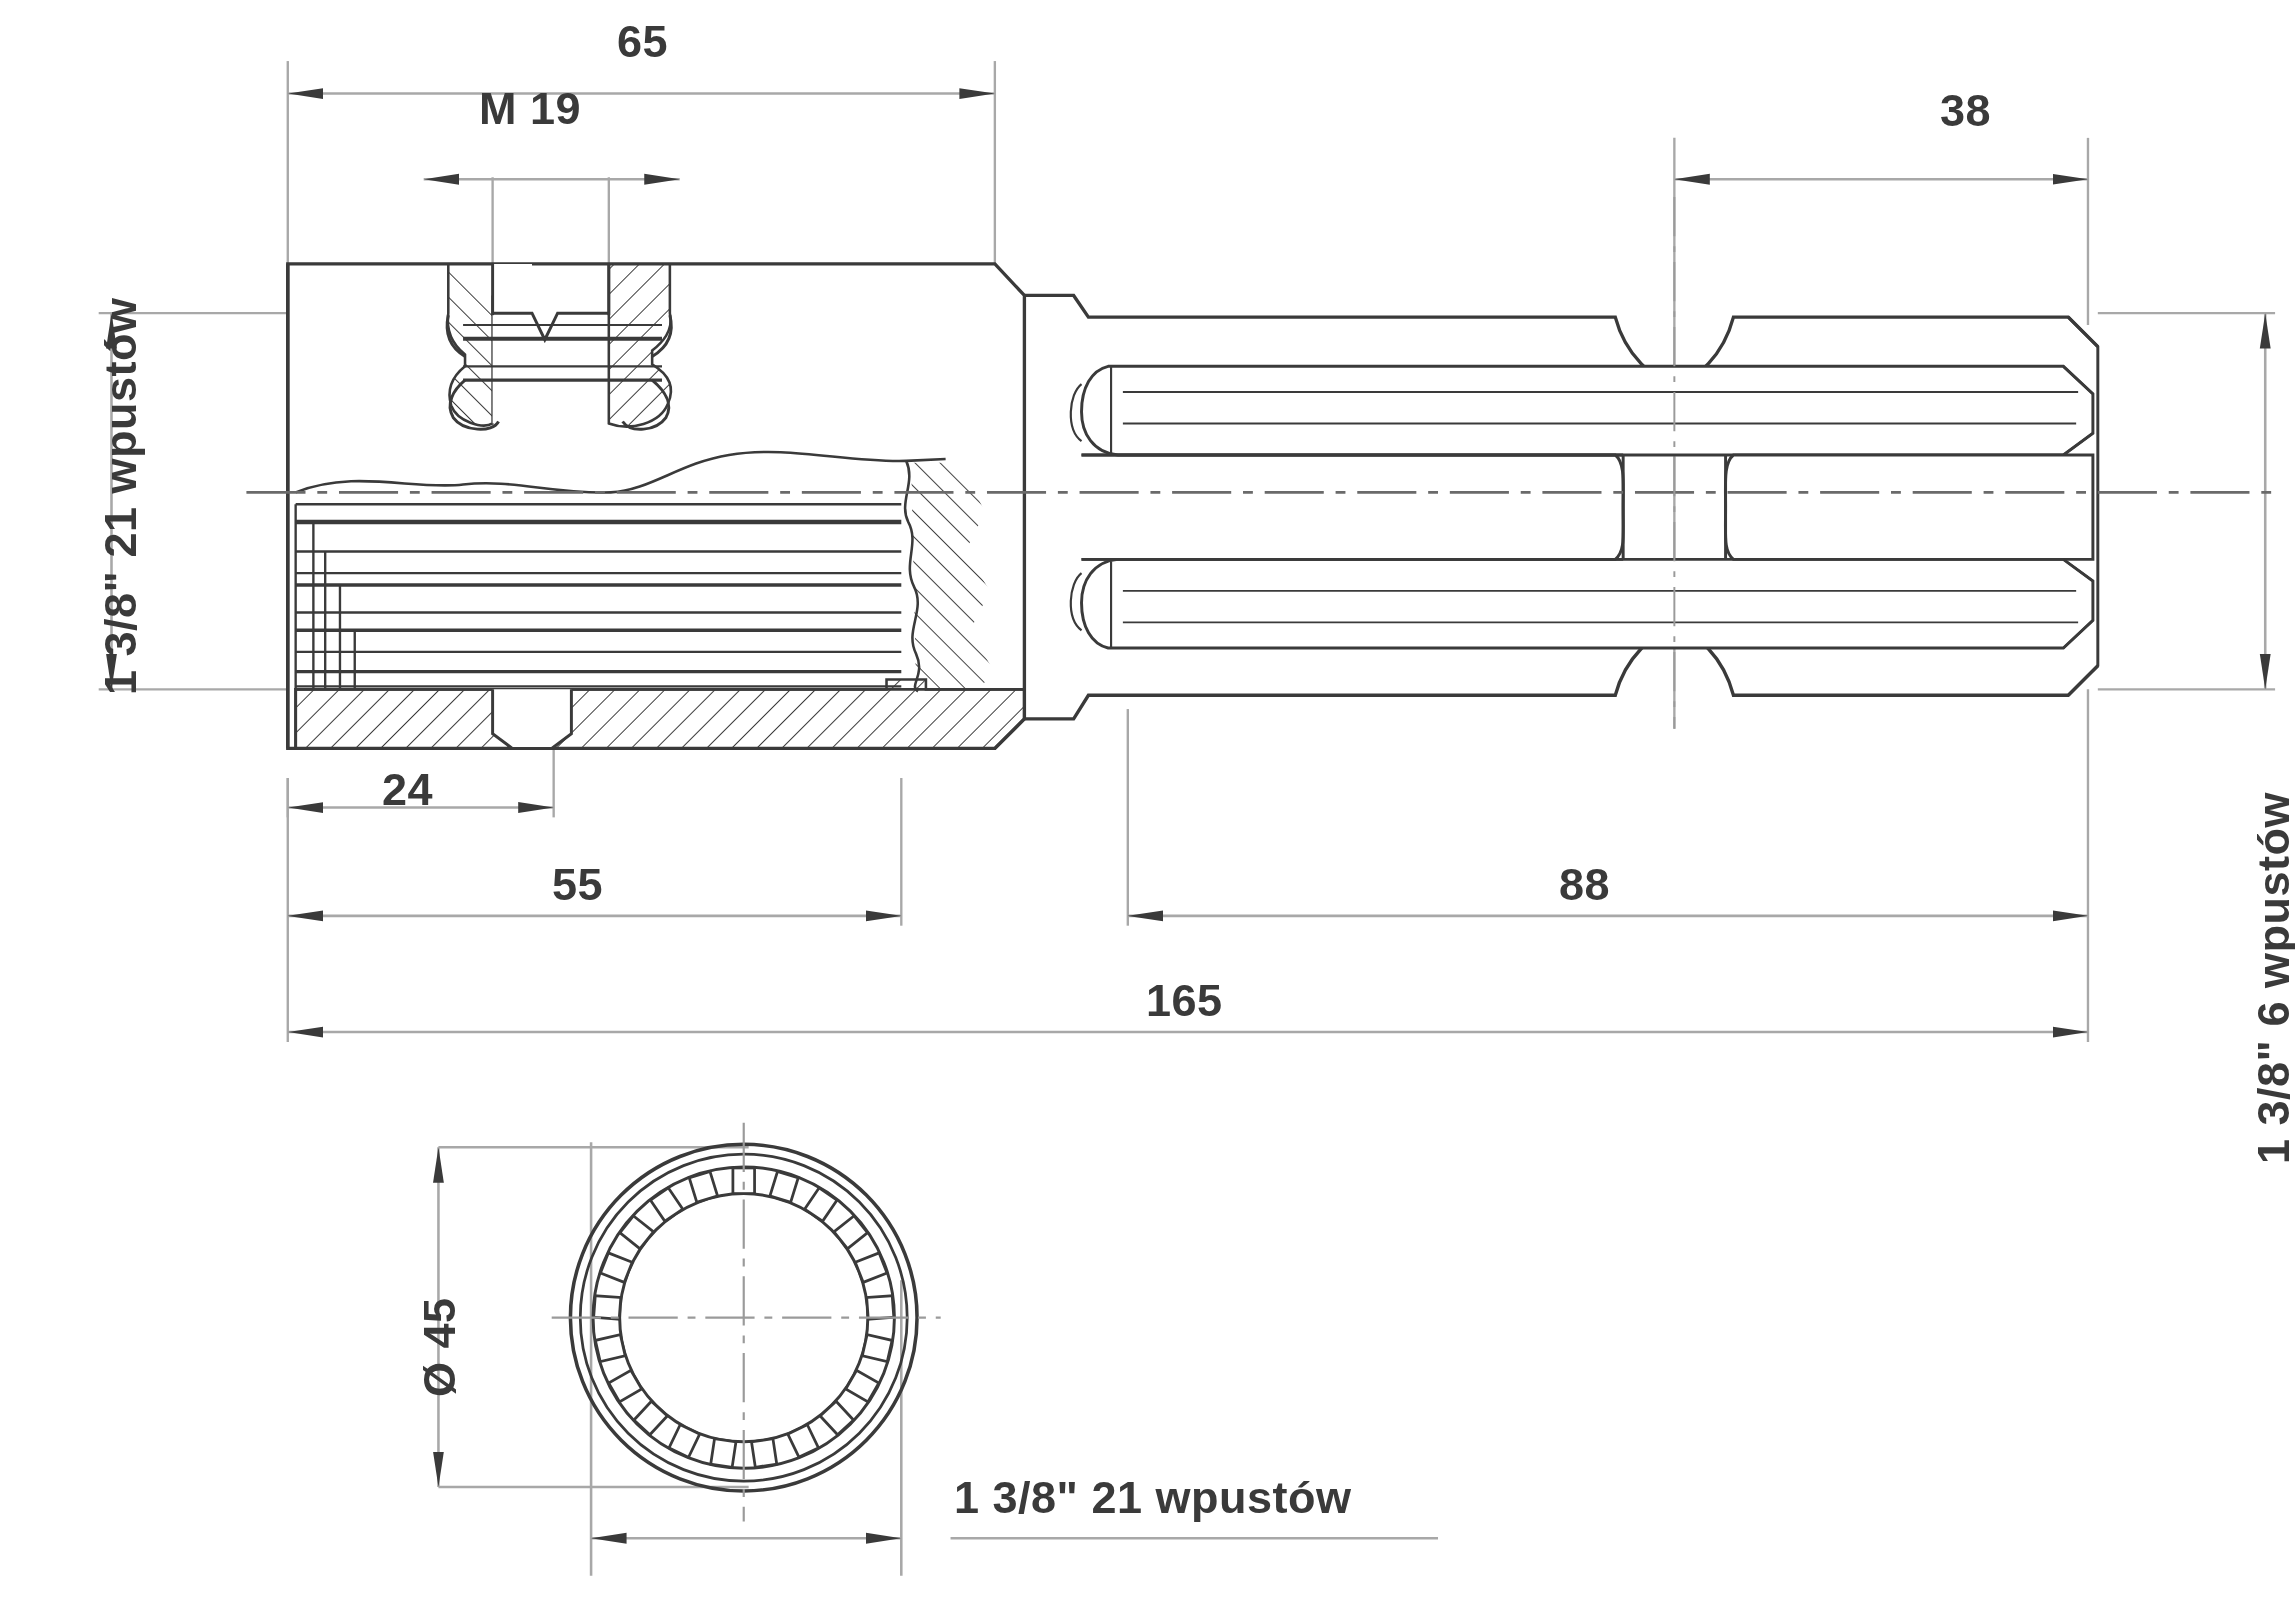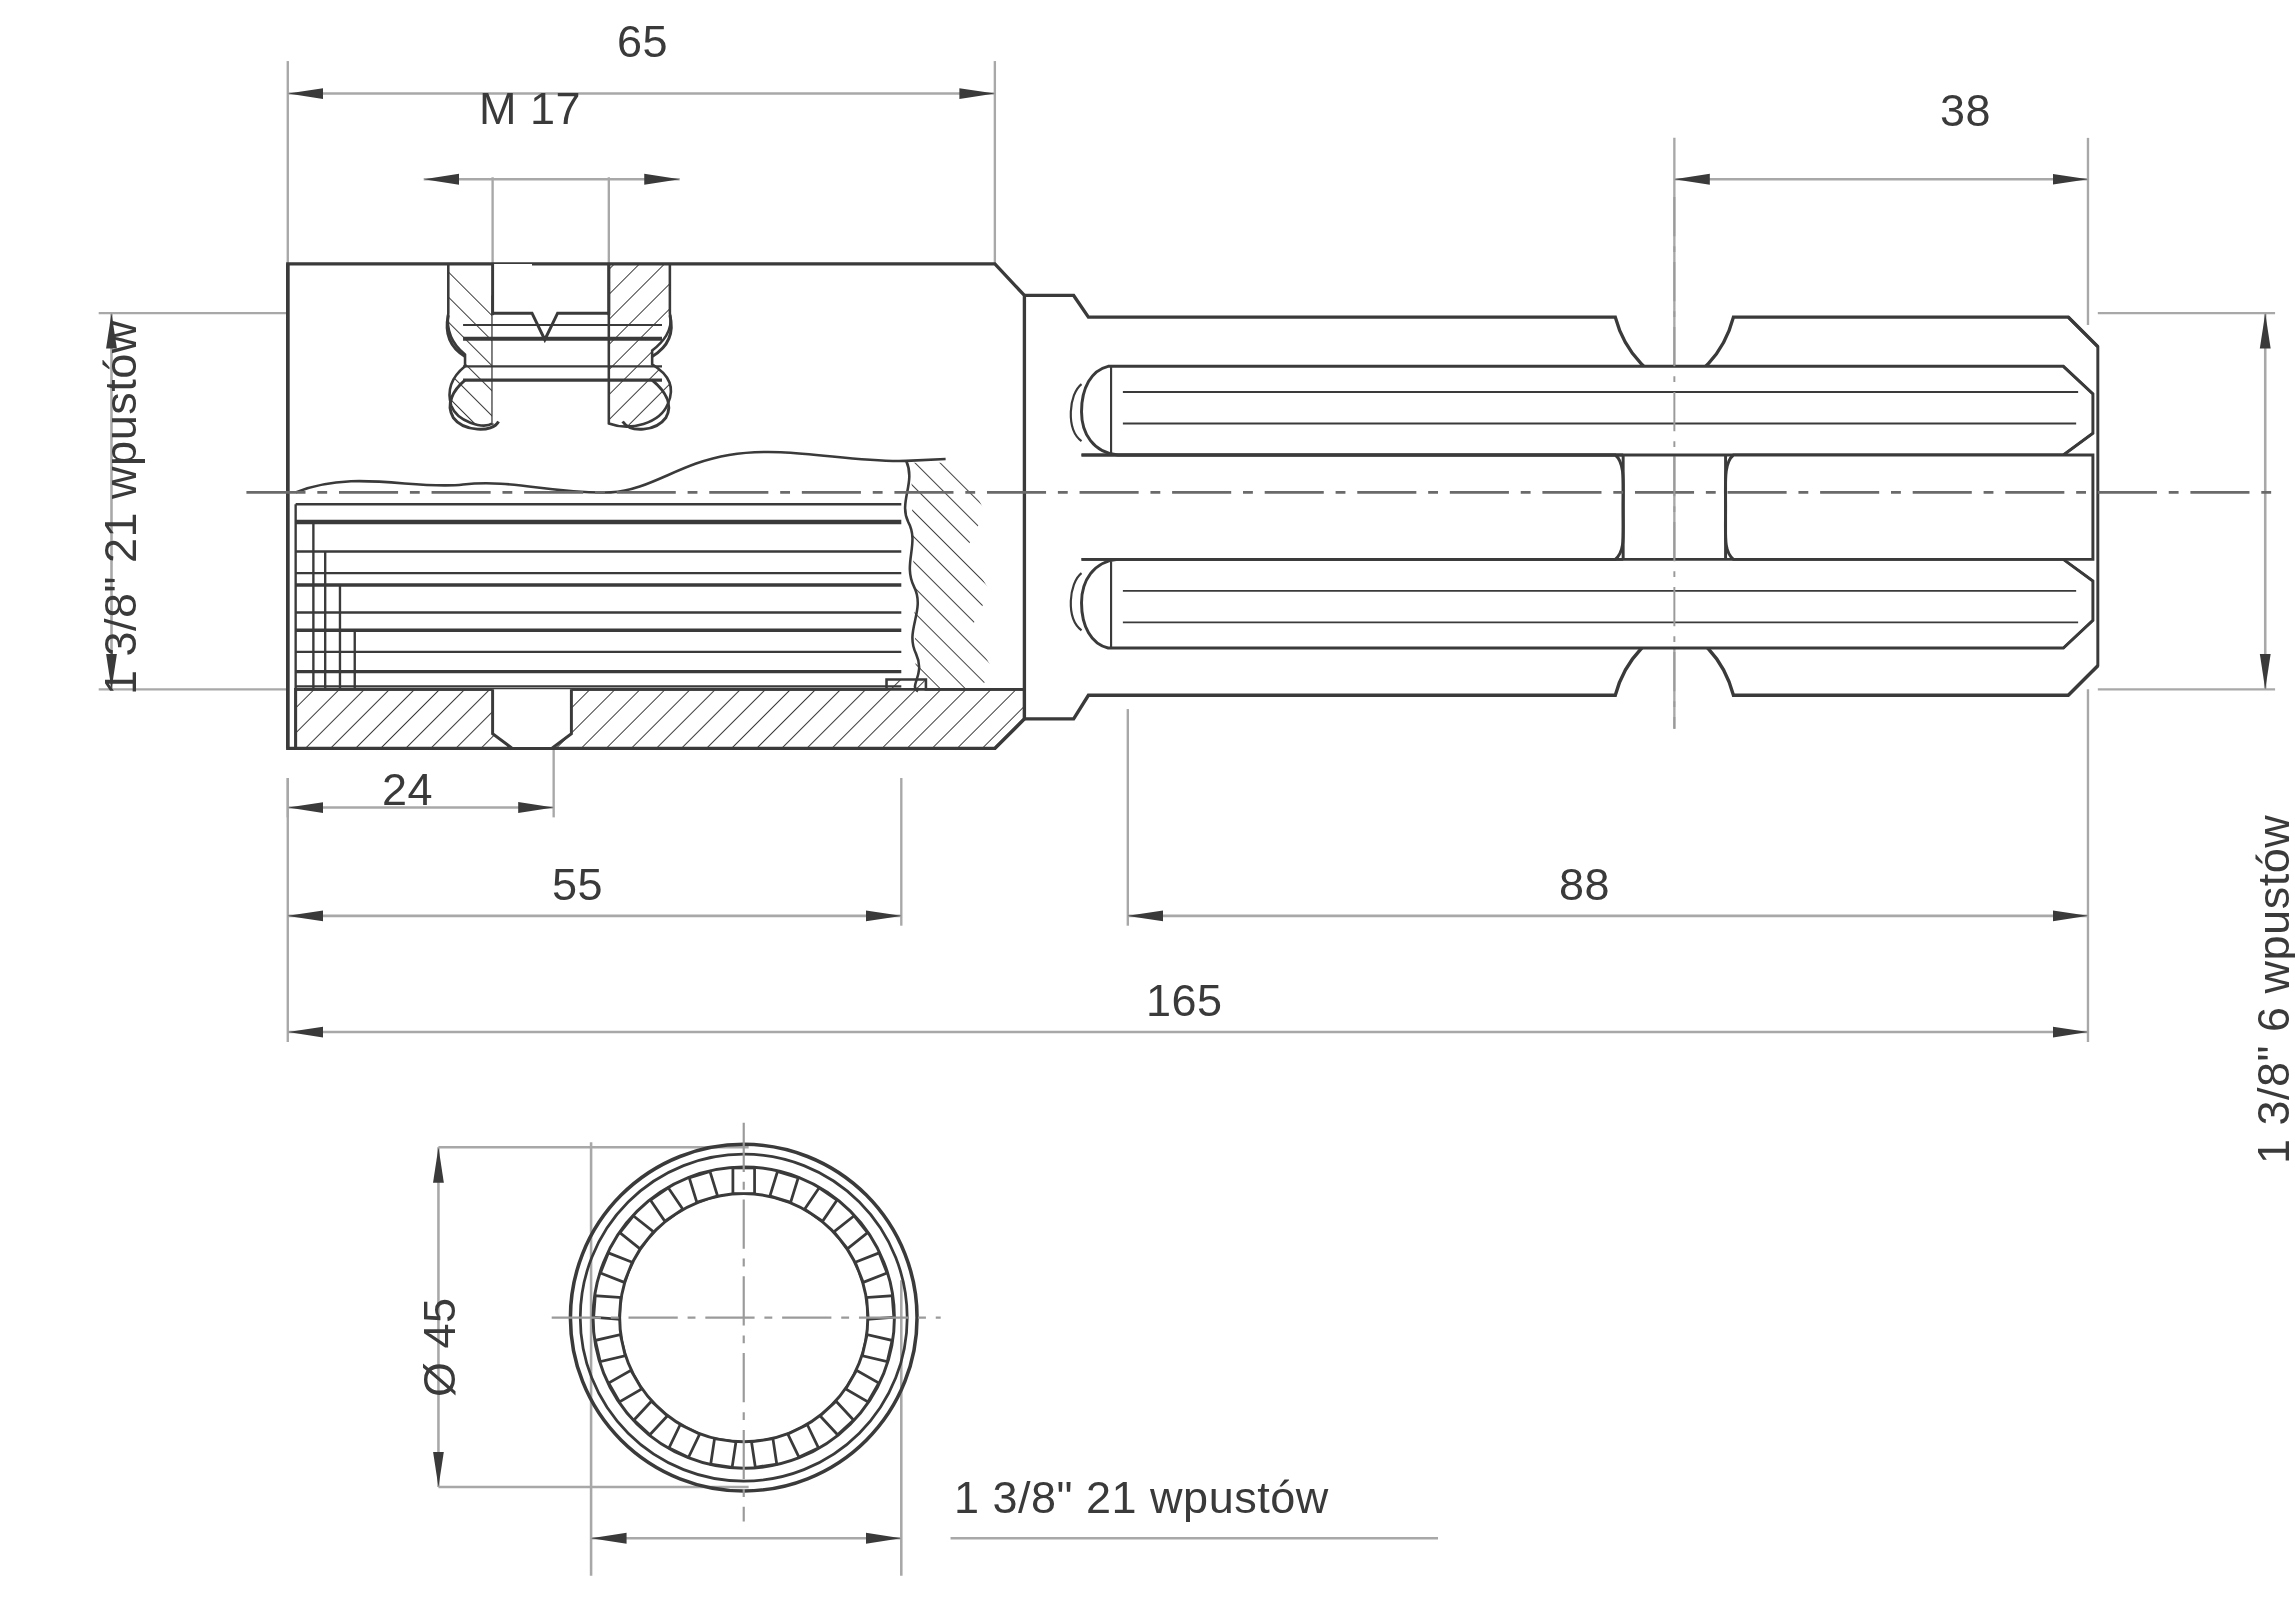--- a/index.html
+++ b/index.html
@@ -1,21 +1,21 @@
 <!DOCTYPE html>
 <html><head>
 <meta charset="utf-8">
 <style>
   html,body{margin:0;padding:0;background:#ffffff;}
   body{
     width:2295px;height:1619px;overflow:hidden;
     font-family:"Liberation Sans","DejaVu Sans",sans-serif;
     color:#333333;
   }
-  #sheet{position:relative;width:2295px;height:1619px;background:#fff;}
+  #sheet{position:relative;width:2295px;height:1619px;background:#fff;font-weight:bold;}
   #sheet svg{position:absolute;left:0;top:0;width:2295px;height:1619px;}
   .dimtext{
     position:absolute;
     font-family:"Liberation Sans","DejaVu Sans",sans-serif;
     font-size:45px;
     color:#3a3a3a;
     white-space:nowrap;
     letter-spacing:0.5px;
   }
   .vtext{transform-origin:0 0;}
@@ -253,21 +253,21 @@
     </g>
   </g>
   <g stroke="#9a9a9a" stroke-width="2.2" fill="none" stroke-dasharray="50 10 8 10">
     <line x1="755" y1="1140" x2="755" y2="1545"></line>
     <line x1="560" y1="1338" x2="955" y2="1338"></line>
   </g>
 </svg>
 
 <div class="dimtext" style="left:617px;top:15.8px;">65</div>
 
-<div class="dimtext" style="left:479px;top:83px;">M 17</div>
+<div class="dimtext" style="left:479px;top:83px;">M 19</div>
 
 <div class="dimtext" style="left:1940px;top:85px;">38</div>
 
 <div class="dimtext" style="left:382px;top:764px;">24</div>
 
 <div class="dimtext" style="left:552px;top:859px;">55</div>
 
 <div class="dimtext" style="left:1559px;top:859px;text-align:center;">88</div>
 
 <div class="dimtext" style="left:1146px;top:975px;">165</div>

